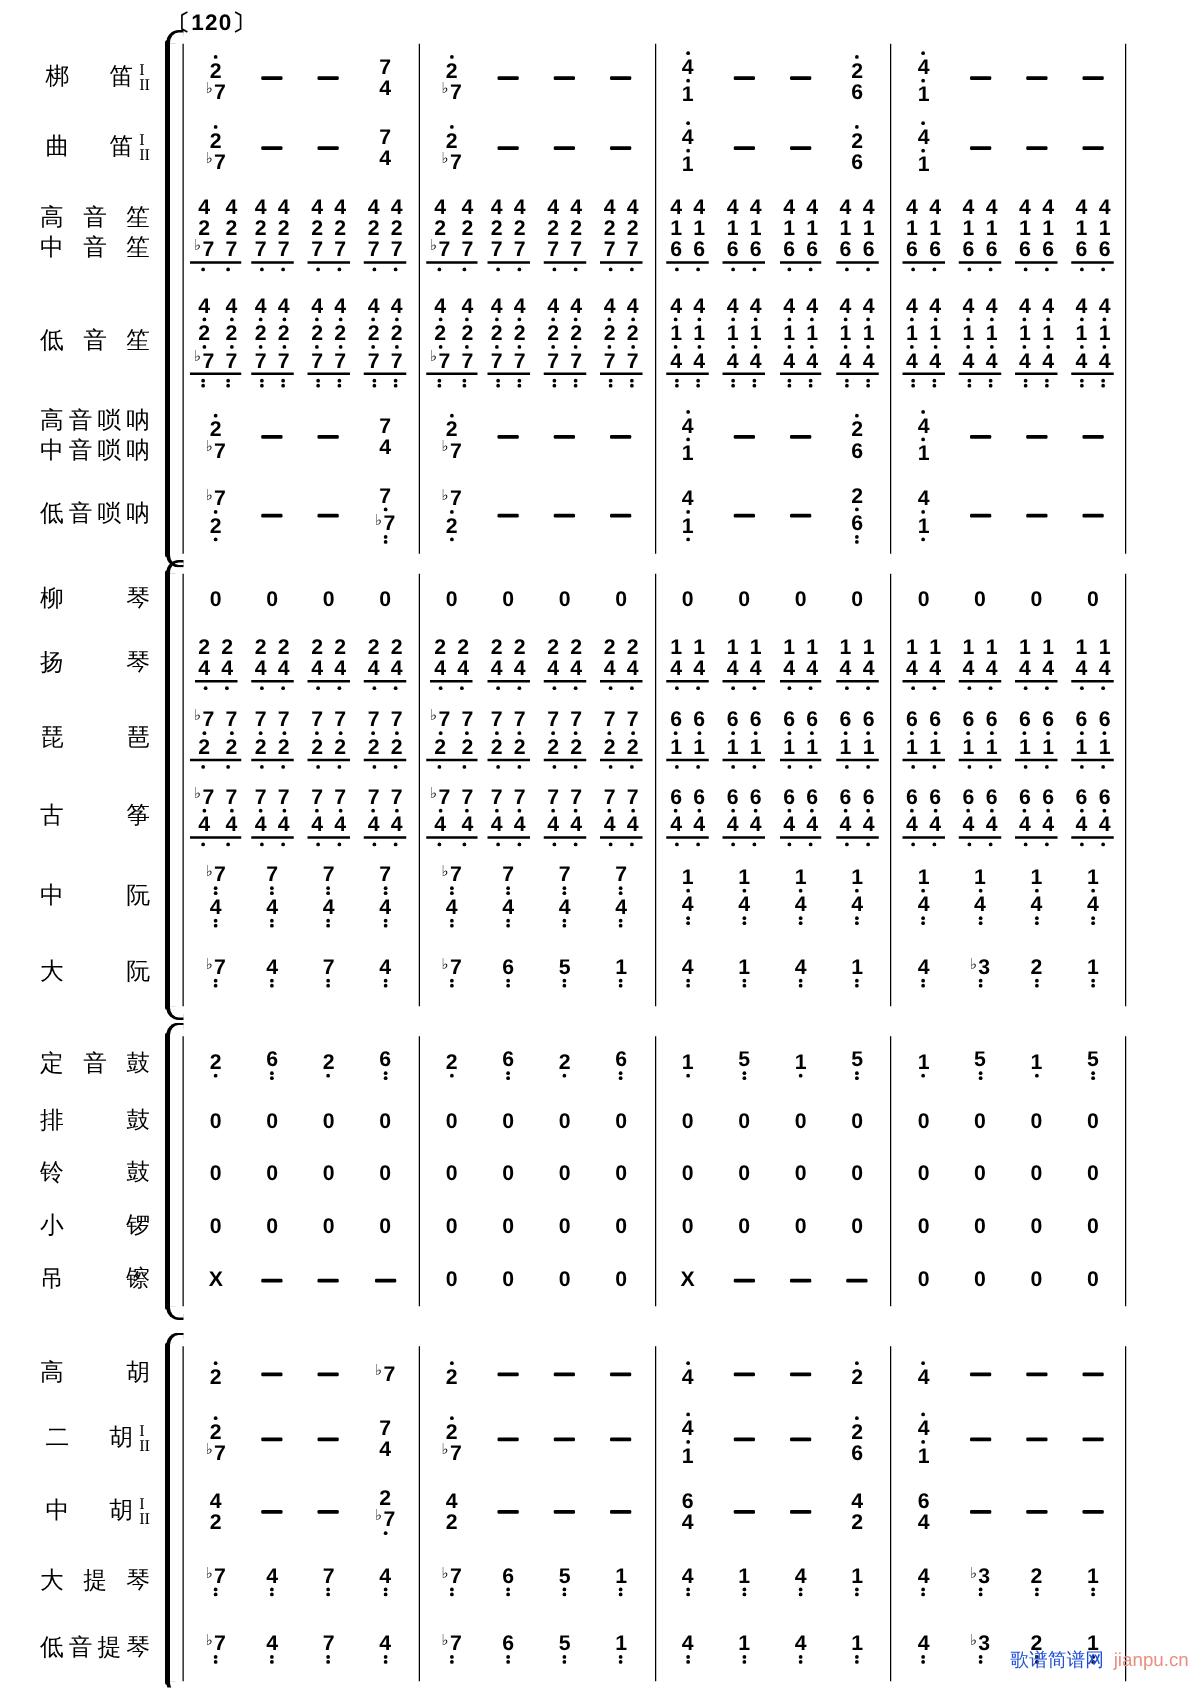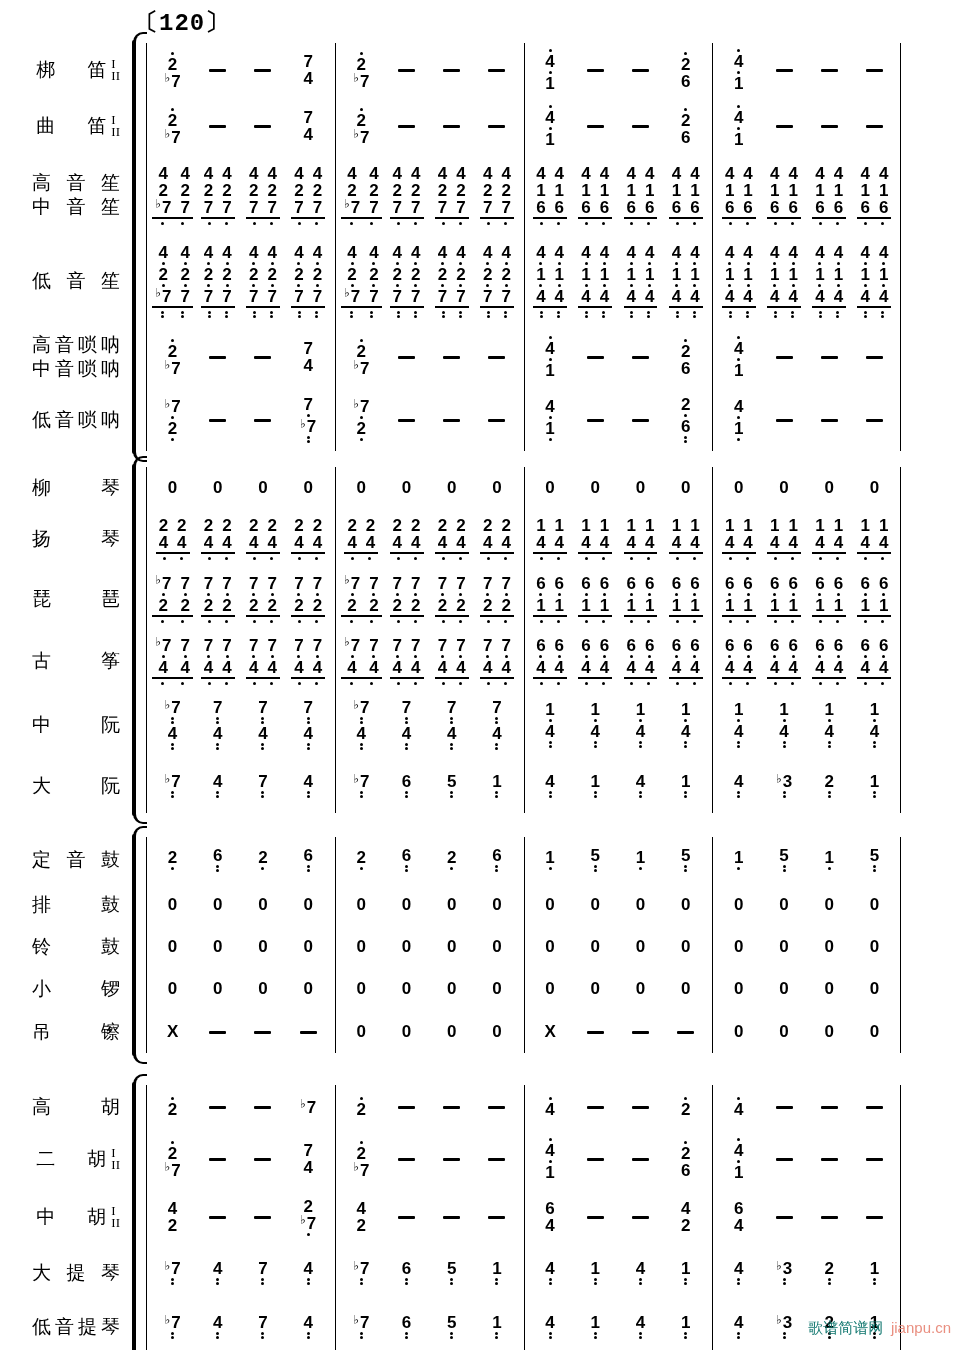--- a/index.html
+++ b/index.html
@@ -1,20 +1,20 @@
 <!DOCTYPE html>
 <html><head>
 <meta charset="utf-8">
 <style>
   html,body{margin:0;padding:0;background:#fff;}
   body{width:963px;height:1350px;position:relative;overflow:hidden;
        font-family:"Liberation Sans","DejaVu Sans",sans-serif;color:#000;}
   .sheet{position:absolute;left:28px;top:6px;width:910px;}
-  .rehearsal{font-family:Liberation Mono, monospace;font-weight:bold;
-             font-size:24px;margin:0 0 4px 106px;letter-spacing:1px;}
+  .rehearsal{font-family:Liberation Sans, sans-serif;font-weight:bold;
+             font-size:18px;margin:0 0 4px 106px;letter-spacing:1px;}
   .group{position:relative;margin-bottom:14px;}
   .group.gap2{margin-bottom:22px;}
   .group.gap3{margin-bottom:30px;}
   .group:last-child{margin-bottom:0;}
   .row{display:flex;align-items:center;}
   .labelwrap{flex:0 0 118px;width:118px;display:flex;justify-content:flex-end;
              align-items:center;box-sizing:border-box;padding-right:26px;}
   .labellines{display:flex;flex-direction:column;gap:2px;}
   .labelline{display:flex;justify-content:space-between;width:88px;
              font-family:"Liberation Serif","DejaVu Serif",serif;font-size:19px;line-height:22px;}
@@ -37,21 +37,21 @@
   .dots{display:flex;flex-direction:column;align-items:center;gap:1px;margin:1px 0;}
   .dot{width:3px;height:3px;border-radius:50%;background:#000;}
   .pair{display:flex;flex-direction:column;align-items:center;}
   .beambox{display:flex;gap:9px;padding:0 3px 1px 3px;border-bottom:2px solid #000;}
   .underdots{display:flex;width:100%;margin-top:2px;}
   .underdots .ud{flex:1;display:flex;justify-content:center;}
   .dashbar{width:17px;height:3px;background:#000;border-radius:1px;}
   .rest0,.hitx{font-weight:bold;font-size:17px;line-height:18px;}
   .watermark{position:absolute;right:12px;bottom:12px;font-size:15px;
              font-family:"Liberation Serif","DejaVu Serif",serif;}
-  .wm-name{color:#0f766e;}
+  .wm-name{color:#1d4ed8;}
   .wm-url{color:#e98f80;font-family:"Liberation Sans","DejaVu Sans",sans-serif;margin-left:4px;}
 </style>
 </head>
 <body>
 
 <div class="sheet">
   <div class="rehearsal">〔120〕</div>
   <div id="score">
       <div class="group ">
         <div class="bracket">

